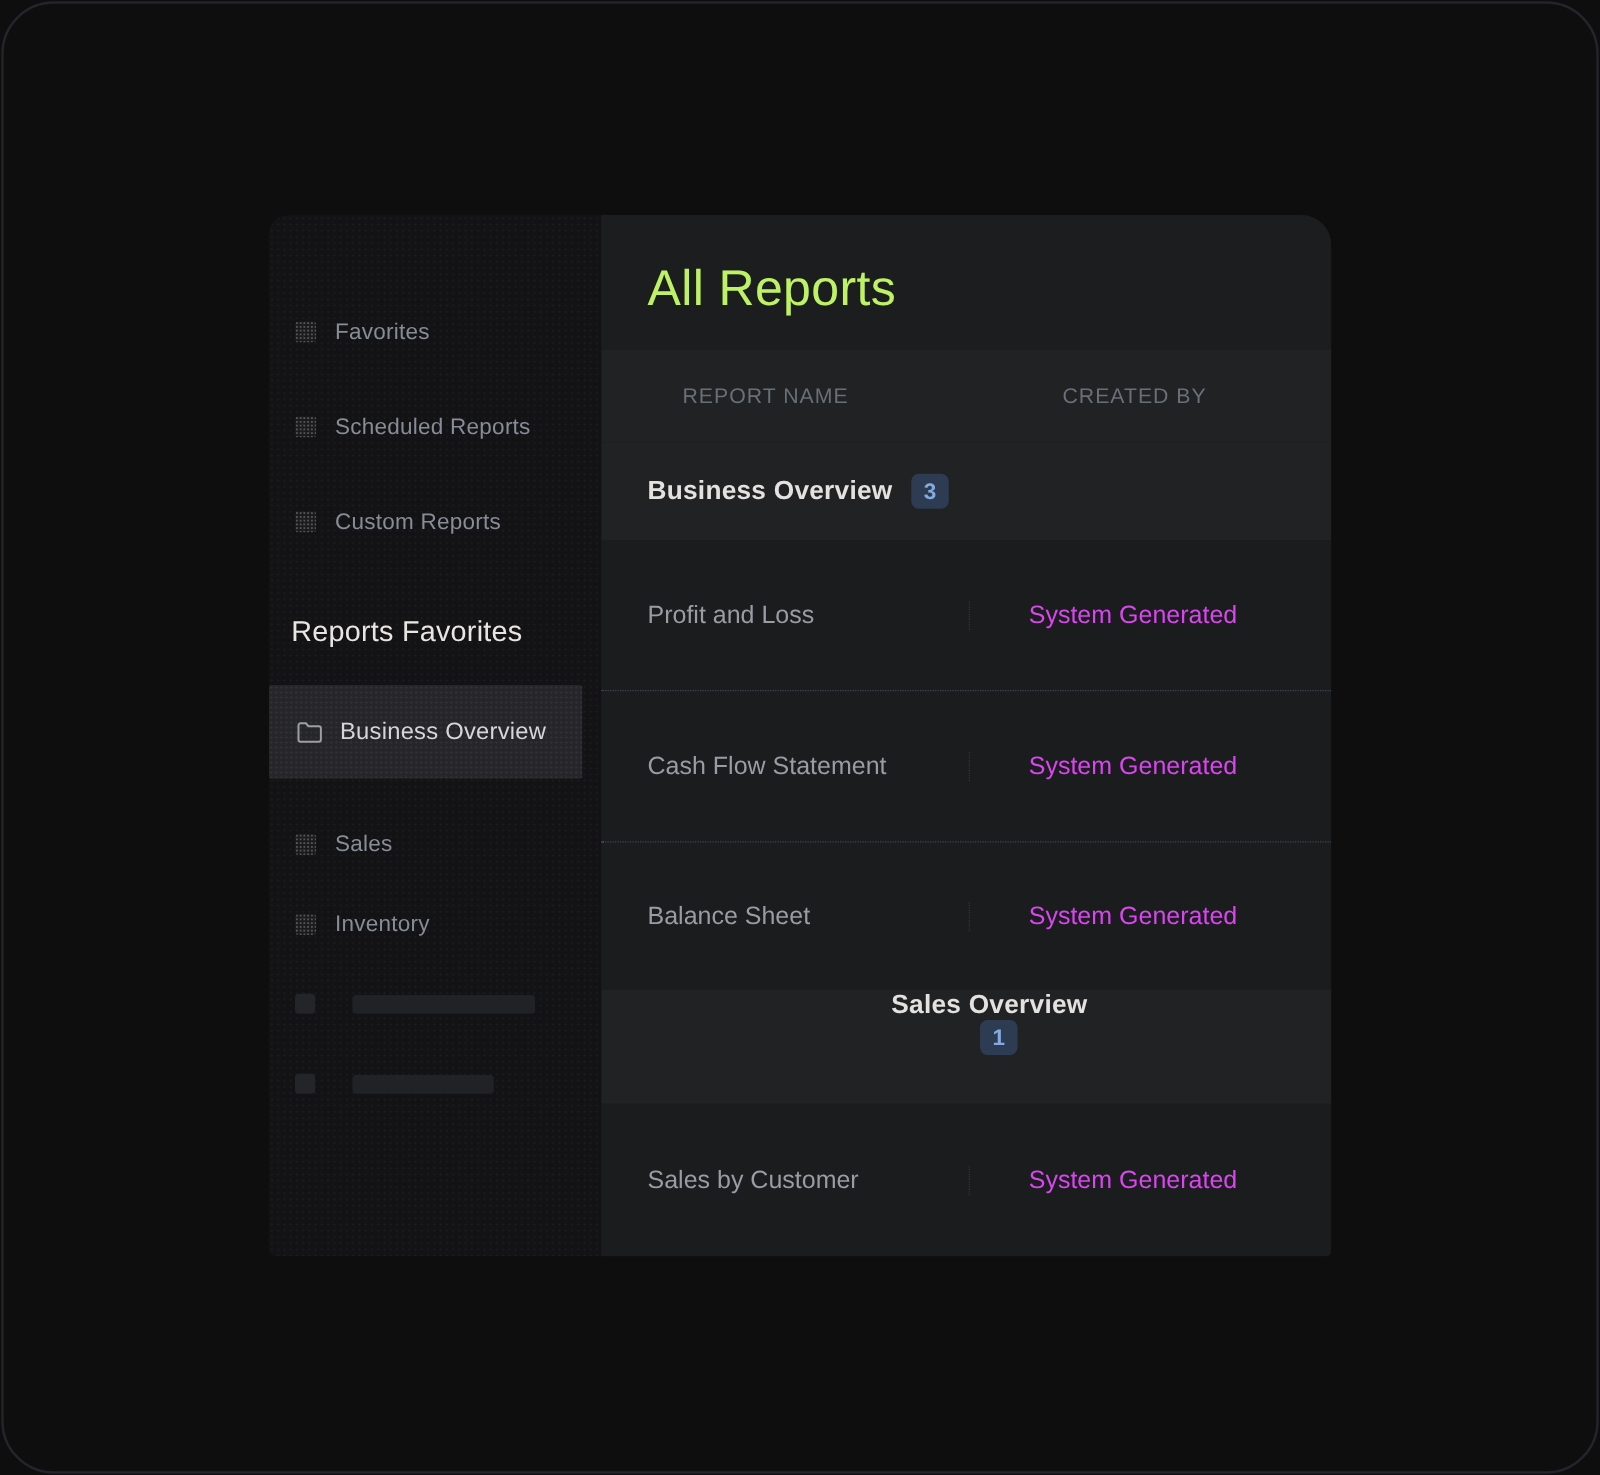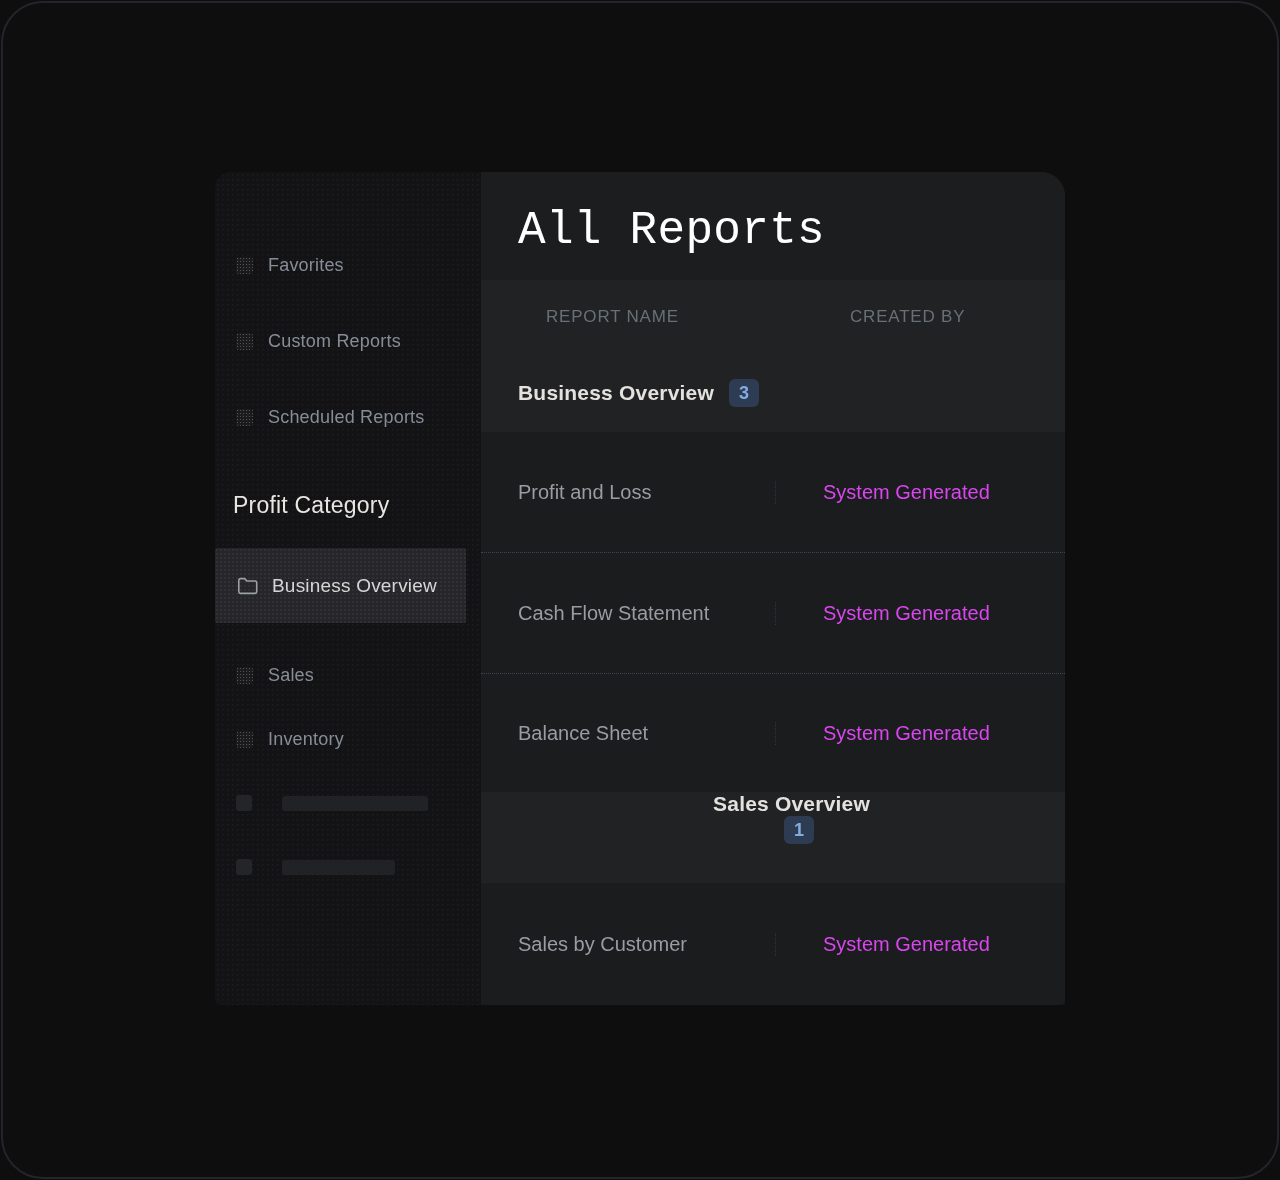--- a/index.html
+++ b/index.html
@@ -68,23 +68,22 @@
   
   .main{
     flex:1;height:100%;display:flex;flex-direction:column;
     background:#1b1c1d;border-radius:0 24px 4px 0;overflow:hidden;
   }
   .main-header{
     height:108px;flex:none;background:#1c1d1e;
     padding:35px 0 0 37px;box-sizing:border-box;
   }
   .main-header h1{
-    margin:0;color:#ffffff;font-size:46px;font-weight:400;line-height:48px;
+    margin:0;color:#bef264;font-size:40px;font-weight:400;line-height:48px;
     letter-spacing:0.3px;
-    font-family:Liberation Mono, monospace;
   }
   .thead{
     height:74px;flex:none;background:#212223;display:flex;align-items:center;
   }
   .th{color:#677079;font-size:17px;letter-spacing:0.8px;font-weight:400;}
   .col-name{width:294px;box-sizing:border-box;padding-left:37px;flex:none;margin-left:28px;}
   .col-created{flex:1;box-sizing:border-box;padding-left:47px;}
   .group-row{
     flex:none;background:#212223;display:flex;align-items:center;
     padding-left:37px;box-sizing:border-box;
@@ -119,28 +118,28 @@
 
 <div class="app">
 
   <aside class="sidebar">
     <div class="nav-item">
       <span class="ph-icon"></span>
       <span class="label">Favorites</span>
     </div>
     <div class="nav-item">
       <span class="ph-icon"></span>
+      <span class="label">Scheduled Reports</span>
+    </div>
+    <div class="nav-item">
+      <span class="ph-icon"></span>
       <span class="label">Custom Reports</span>
     </div>
-    <div class="nav-item">
-      <span class="ph-icon"></span>
-      <span class="label">Scheduled Reports</span>
-    </div>
-
-    <h2 class="section-title">Profit Category</h2>
+
+    <h2 class="section-title">Reports Favorites</h2>
 
     <div class="cat-item">
       <span class="folder">
         <svg width="21" height="18" viewBox="0 0 21 18" fill="none">
           <path d="M1.8 3.2a1.6 1.6 0 0 1 1.6-1.6h4.3l2.1 2.4h8.3a1.6 1.6 0 0 1 1.6 1.6v9.2a1.6 1.6 0 0 1-1.6 1.6H3.4a1.6 1.6 0 0 1-1.6-1.6z" stroke="#9aa0a6" stroke-width="1.6" stroke-linejoin="round"></path>
         </svg>
       </span>
       <span class="label">Business Overview</span>
     </div>
 

